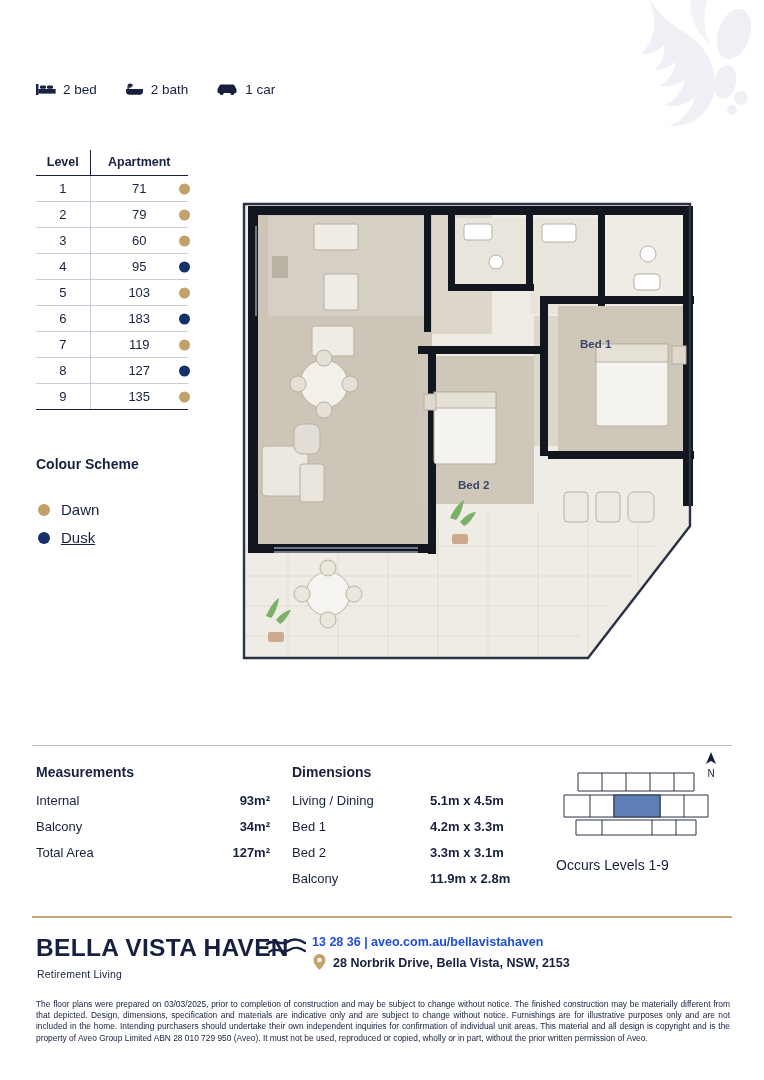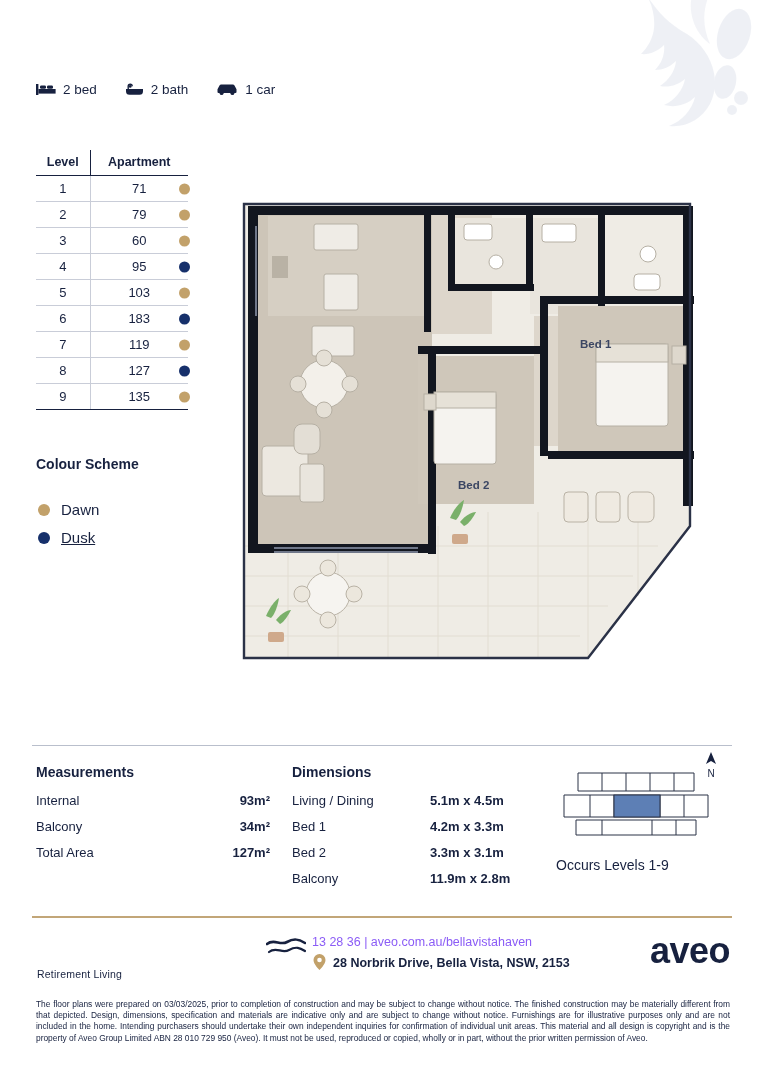--- a/index.html
+++ b/index.html
@@ -111,21 +111,21 @@
     font-size: 24.5px; font-weight: bold; letter-spacing: .3px; color: #17213f;
   }
   .brand-sub {
     position: absolute; left: 37px; top: 968px;
     font-size: 10.5px; color: #17213f; letter-spacing: .2px;
   }
   .brand-swish { position: absolute; left: 266px; top: 936px; }
 
   .contact1 {
     position: absolute; left: 312px; top: 935px;
-    font-size: 12.5px; font-weight: normal; color: #8b5cf6;
+    font-size: 12.5px; font-weight: bold; color: #1d4ed8;
   }
   .contact2 {
     position: absolute; left: 333px; top: 956px;
     font-size: 12.5px; font-weight: bold; color: #17213f;
   }
   .pin-icon { position: absolute; left: 313px; top: 954px; }
 
   .aveo {
     position: absolute; right: 34px; top: 930px;
     font-size: 36px; font-weight: bold; color: #17213f; letter-spacing: -0.5px;
@@ -417,29 +417,29 @@
     <rect x="58" y="30" width="46" height="22" fill="#5d7fb5" stroke="#2b3247"></rect>
   </svg>
   <div class="north">
     <svg width="14" height="14" viewBox="0 0 14 14">
       <path d="M7 0 L12 12 L7 9 L2 12 Z" fill="#17213f"></path>
     </svg>
     <div>N</div>
   </div>
   <div class="keyplan-caption">Occurs Levels 1-9</div>
 
+  <div class="brand">BELLA VISTA HAVEN</div>
   <div class="brand-sub">Retirement Living</div>
   <svg class="brand-swish" width="40" height="22" viewBox="0 0 40 22">
     <path d="M1 8c7-6 13 2 20-2s12-3 18 1" stroke="#17213f" stroke-width="2.6" fill="none" stroke-linecap="round"></path>
     <path d="M3 16c7-6 13 2 20-2s11-2 16 1" stroke="#17213f" stroke-width="2.2" fill="none" stroke-linecap="round"></path>
   </svg>
 
   <div class="contact1">13 28 36 | aveo.com.au/bellavistahaven</div>
   <svg class="pin-icon" width="13" height="16" viewBox="0 0 13 16">
     <path d="M6.5 0a6 6 0 0 0-6 6c0 4.4 6 10 6 10s6-5.6 6-10a6 6 0 0 0-6-6z" fill="#c2a16a"></path>
     <circle cx="6.5" cy="6" r="2.3" fill="#ffffff"></circle>
   </svg>
   <div class="contact2">28 Norbrik Drive, Bella Vista, NSW, 2153</div>
 
-  <div class="aveo">aveo</div>
 
   <div class="disclaimer">The floor plans were prepared on 03/03/2025, prior to completion of construction and may be subject to change without notice. The finished construction may be materially different from that depicted. Design, dimensions, specification and materials are indicative only and are subject to change without notice. Furnishings are for illustrative purposes only and are not included in the home. Intending purchasers should undertake their own independent inquiries for confirmation of individual unit areas. This material and all design is copyright and is the property of Aveo Group Limited ABN 28 010 729 950 (Aveo). It must not be used, reproduced or copied, wholly or in part, without the prior written permission of Aveo.</div>
 </div>
 
 </body></html>

